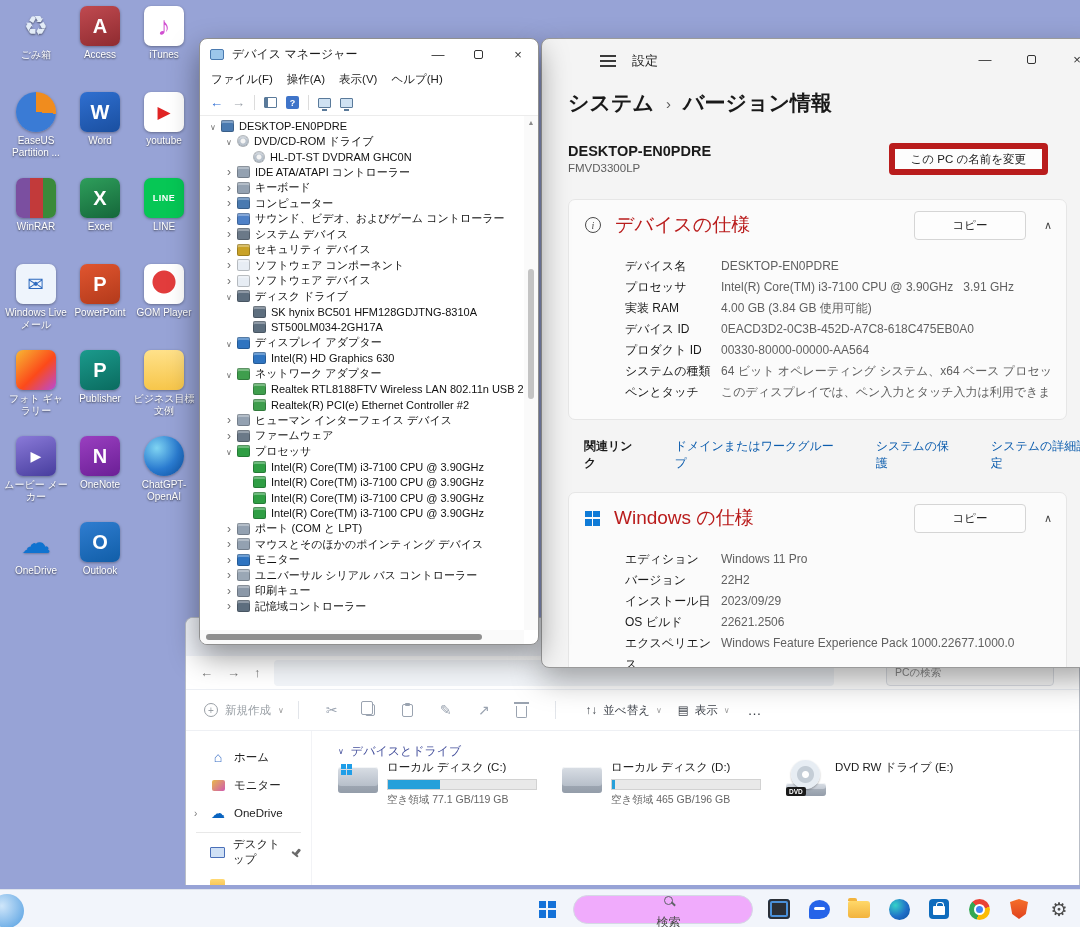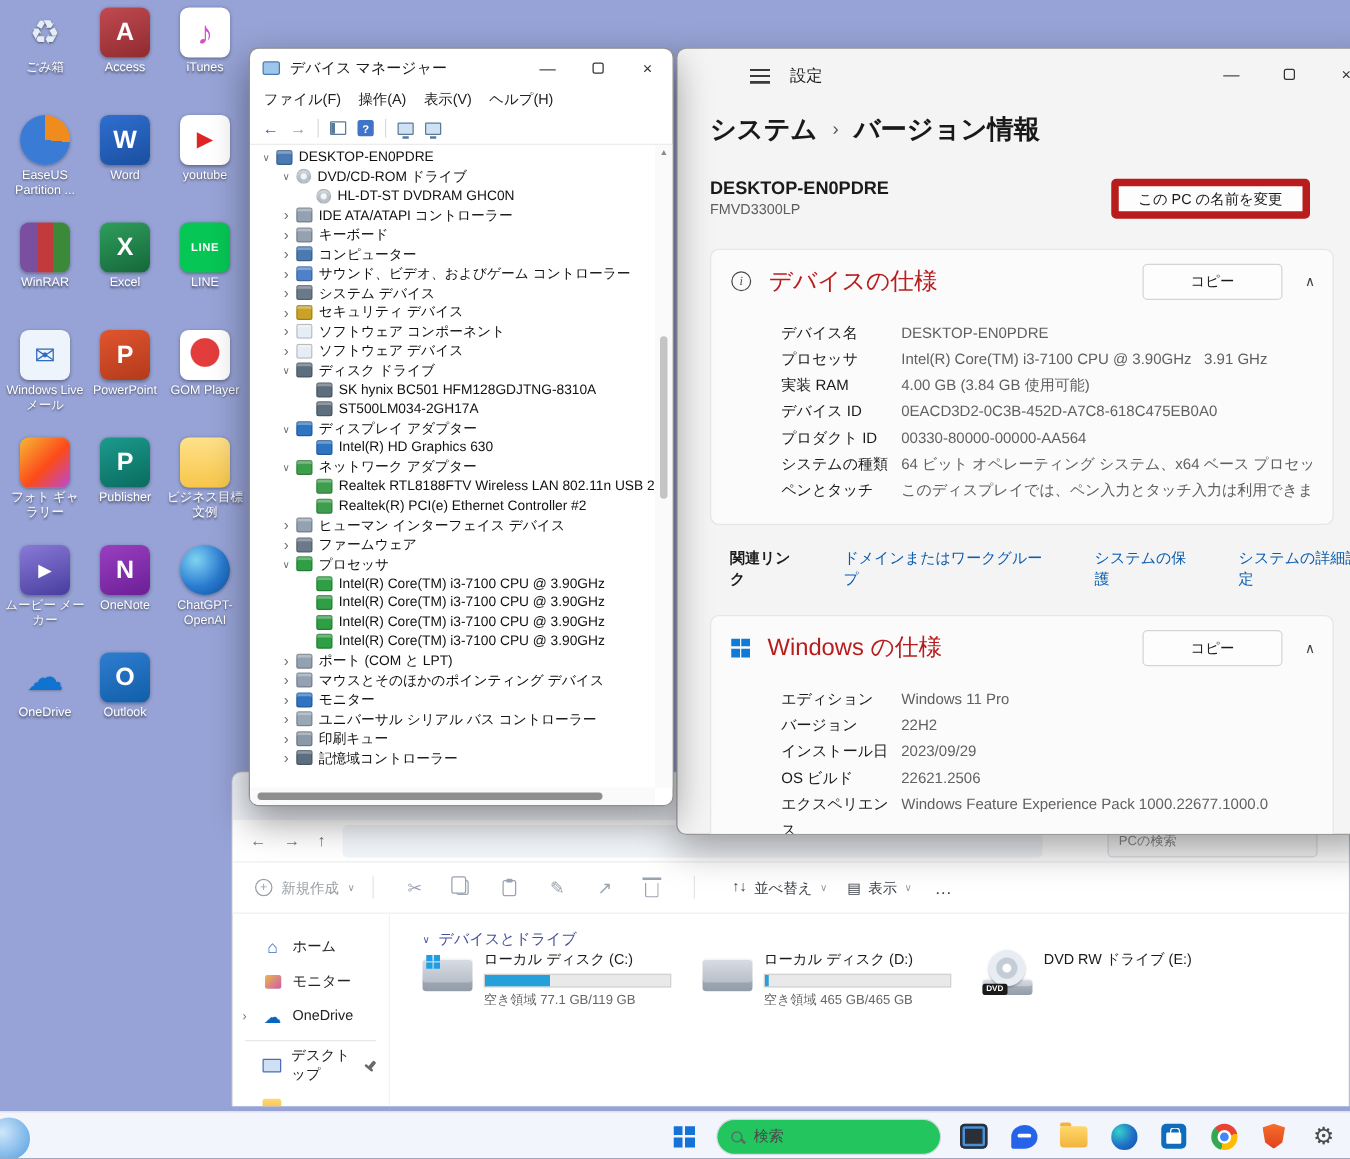--- a/index.html
+++ b/index.html
@@ -167,21 +167,21 @@
 .hscroll{position:absolute;left:0;right:14px;bottom:0;height:14px;background:#fafafa;display:flex;align-items:center;}
 .hthumb{height:6px;width:276px;background:#8f8f8f;border-radius:3px;margin-left:6px;}
 
 
 .taskbar{position:absolute;left:0;right:0;bottom:0;height:38px;background:#f2f5fb;border-top:1px solid #dde2ec;z-index:6;}
 .widget-frag{position:absolute;left:-10px;top:4px;width:34px;height:34px;border-radius:50%;background:radial-gradient(circle at 35% 35%,#cfe6fa,#4f9ce0);}
 .tb-center{position:absolute;left:528px;top:0;height:38px;display:flex;align-items:center;gap:2px;}
 .tb-btn{width:38px;height:38px;display:flex;align-items:center;justify-content:center;border-radius:5px;cursor:pointer;flex-shrink:0;}
 .startlogo{width:17px;height:17px;display:grid;grid-template-columns:1fr 1fr;gap:1.5px;}
 .startlogo span{background:#1572d8;}
-.search-pill{width:180px;height:29px;background:#22c55e;border:1px solid #d4d9e4;border-radius:15px;display:flex;align-items:center;padding-left:11px;gap:9px;font-size:12px;color:#4a4a4a;margin:0 5px;cursor:pointer;}
+.search-pill{width:180px;height:29px;background:#f0abfc;border:1px solid #d4d9e4;border-radius:15px;display:flex;align-items:center;padding-left:11px;gap:9px;font-size:12px;color:#4a4a4a;margin:0 5px;cursor:pointer;flex-direction:column;}
 .ic-search{width:9px;height:9px;border:1.5px solid #5f6368;border-radius:50%;position:relative;flex-shrink:0;}
 .ic-search::after{content:"";position:absolute;width:5px;height:1.5px;background:#5f6368;transform:rotate(45deg);right:-4px;bottom:-1px;}
 .ic-pcdark{width:22px;height:20px;background:#2b2f36;border-radius:4px;box-shadow:inset 0 0 0 2px #2b2f36,inset 0 0 0 4px #4a90d9;}
 .ic-chat{width:21px;height:19px;background:#2563e8;border-radius:50% 50% 50% 10%;position:relative;}
 .ic-chat::after{content:"";position:absolute;left:5px;top:7px;width:11px;height:3px;border-radius:2px;background:#fff;}
 .ic-folder{width:22px;height:17px;background:linear-gradient(#ffd869,#f2b33d);border-radius:2px 3px 3px 3px;position:relative;}
 .ic-folder::before{content:"";position:absolute;top:-3px;left:0;width:9px;height:3px;background:#f2b33d;border-radius:2px 2px 0 0;}
 .ic-edge{width:21px;height:21px;border-radius:50%;background:radial-gradient(circle at 30% 30%,#35d2c8,#2070c8 55%,#0b4f9e);}
 .ic-store{width:20px;height:20px;background:#0f6cbd;border-radius:4px;position:relative;}
 .ic-store::after{content:"";position:absolute;left:4px;top:7px;width:12px;height:9px;background:#fff;border-radius:1px;}
@@ -443,21 +443,21 @@
           </div>
           <div class="drive">
             <span class="drive-ico">
               <span class="ic-drivebase"></span>
             </span>
             <span class="drive-info">
               <div class="drive-name">ローカル ディスク (D:)</div>
               <div class="drive-bar">
                   <div class="drive-fill" style="width: 2%;"></div>
                 </div>
-              <div class="drive-free">空き領域 465 GB/465 GB</div>
+              <div class="drive-free">空き領域 465 GB/196 GB</div>
             </span>
           </div>
           <div class="drive">
             <span class="drive-ico">
               <span class="ic-drivebase small"></span>
               <span class="ic-disc"></span>
               <span class="dvd-badge">DVD</span>
             </span>
             <span class="drive-info">
               <div class="drive-name">DVD RW ドライブ (E:)</div>

